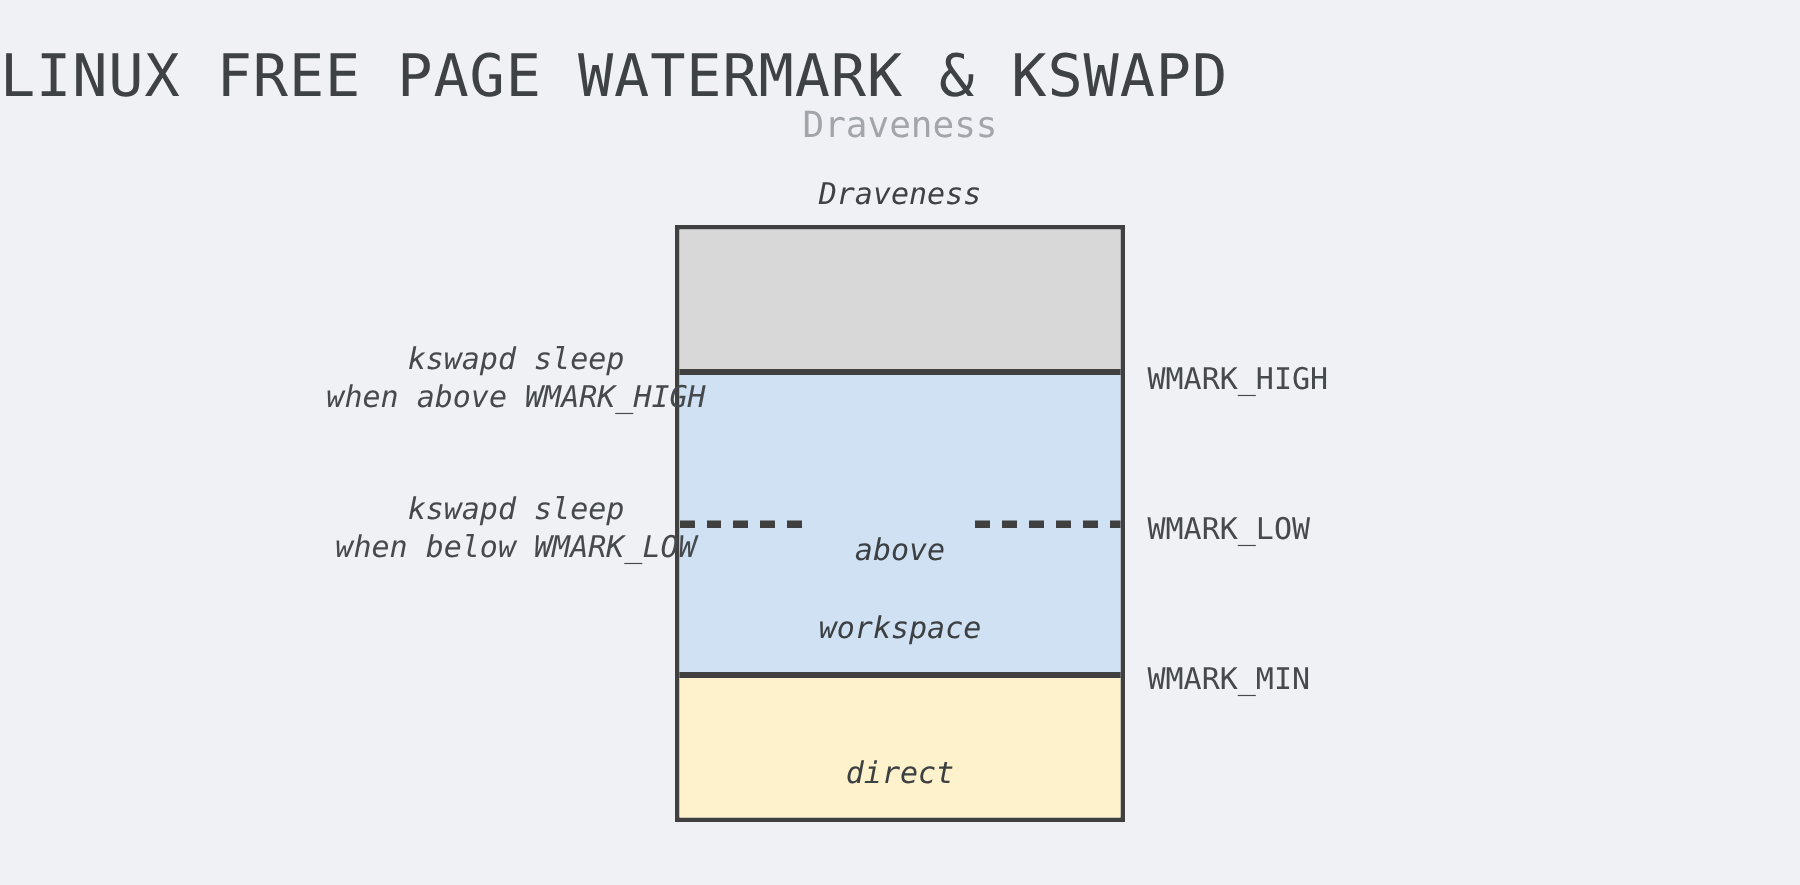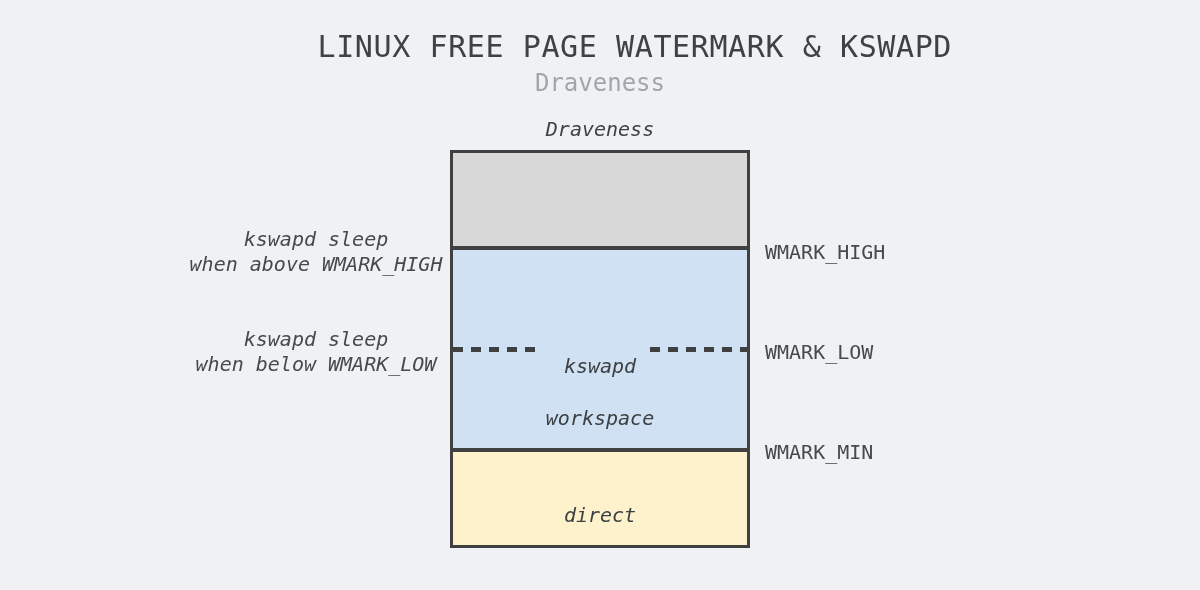--- a/index.html
+++ b/index.html
@@ -16,22 +16,22 @@
     color: #3f4245;
     overflow: hidden;
   }
 
   
   .title {
     position: absolute;
     top: 29px;
     left: 0;
     width: 952px;
-    text-align: right;
-    font-size: 30px;
+    text-align: left;
+    font-size: 39px;
     letter-spacing: 0.6px;
     color: #3f4245;
     white-space: nowrap;
   }
   .subtitle {
     position: absolute;
     top: 69px;
     left: 0;
     width: 1200px;
     text-align: center;
@@ -100,20 +100,21 @@
   .annotation {
     position: absolute;
     left: 0;
     width: 632px;
     text-align: center;
     font-size: 20px;
     font-style: italic;
     line-height: 25px;
     color: #474a4d;
     white-space: nowrap;
+    padding-left: 28px;
   }
   .ann-sleep { top: 227px; }
   .ann-awake { top: 327px; }
 
   
   .wmark {
     position: absolute;
     left: 765px;
     font-size: 20px;
     line-height: 24px;
@@ -137,21 +138,21 @@
     <div class="section sec-free"></div>
     <div class="divider"></div>
     <div class="section sec-kswapd"></div>
     <div class="divider"></div>
     <div class="section sec-direct"></div>
 
     <div class="dash dash-left"></div>
     <div class="dash dash-right"></div>
 
     <div class="sec-label kswapd-label">
-      <div>kswapd</div>
+      <div>above</div>
       <div>workspace</div>
     </div>
 
     <div class="sec-label direct-label">
       <div>direct</div>
     </div>
   </div>
 
   <div class="annotation ann-sleep">
     <div>kswapd sleep</div>

